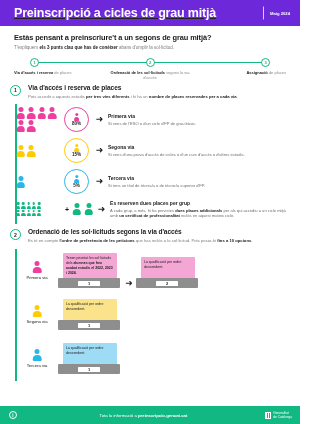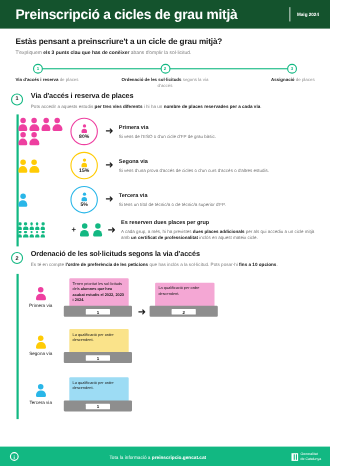--- a/index.html
+++ b/index.html
@@ -7,22 +7,22 @@
     width:300px;height:424px;overflow:hidden;
     background:#ffffff;
     font-family:"Liberation Sans", sans-serif;
     color:#222;
     -webkit-font-smoothing:antialiased;
   }
   .page{position:relative;width:300px;height:424px;background:#fff;}
 
   
   .header{
-    position:relative;height:26px;background:#14532d;
-    display:flex;align-items:center;
+    position:relative;height:26px;background:#6d28d9;
+    display:flex;align-items:center;text-decoration:underline;
   }
   .header-title{
     margin-left:14px;color:#fff;font-size:12.5px;font-weight:bold;
     letter-spacing:-.2px;line-height:1;
   }
   .header-date{
     position:absolute;right:10px;top:50%;transform:translateY(-50%);
     color:#fff;font-size:4.2px;font-weight:bold;padding-left:7px;
   }
   .header-date:before{
@@ -160,21 +160,21 @@
 <body>
 
 <div class="page">
 
   <div class="header">
     <div class="header-title">Preinscripció a cicles de grau mitjà</div>
     <div class="header-date">Maig 2024</div>
   </div>
 
   <div class="intro">
-    <div class="intro-title">Estàs pensant a preinscriure't a un cicle de grau mitjà?</div>
+    <div class="intro-title">Estàs pensant a preinscriure't a un segons de grau mitjà?</div>
     <div class="intro-sub"><span>T'expliquem </span><b>els 3 punts clau que has de conèixer</b><span> abans d'omplir la sol·licitud.</span></div>
   </div>
 
   <div class="stepper">
     <div class="step-line"></div>
     <div class="steps">
       <div class="step">
         <div class="step-dot">1</div>
         <div class="step-label"><b>Via d'accés i reserva</b><span> de places</span></div>
       </div>

